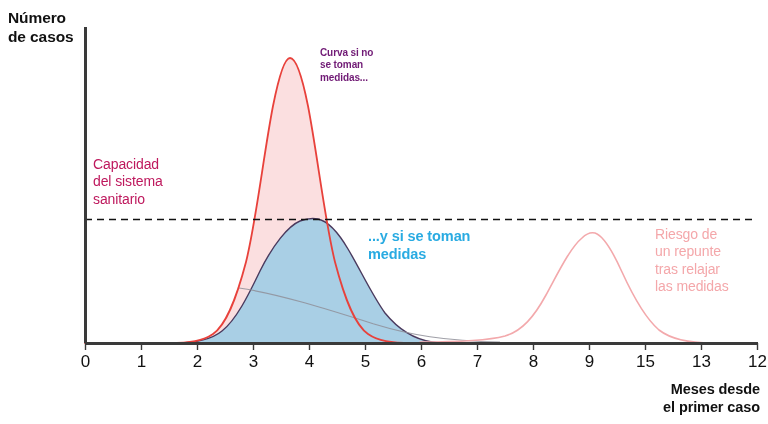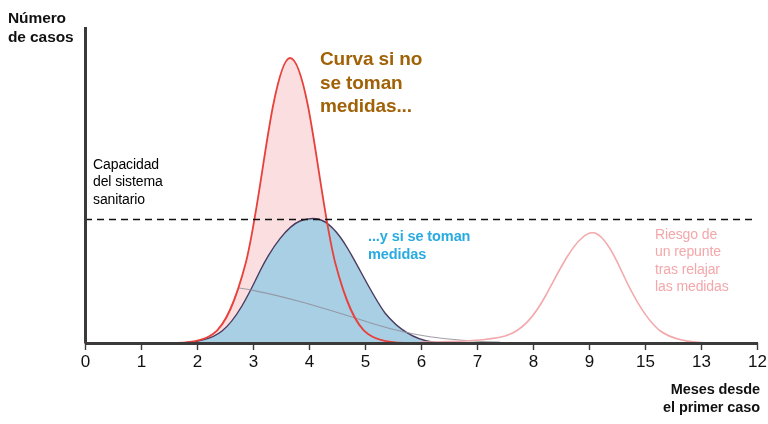--- a/index.html
+++ b/index.html
@@ -49,31 +49,31 @@
     top: 381px;
     font-size: 14.5px;
     font-weight: bold;
     color: #111111;
     text-align: right;
     letter-spacing: -0.1px;
   }
   .ann-red {
     left: 320px;
     top: 47px;
-    font-size: 19px;
-    font-weight: bold;
-    color: #a16207;
+    font-size: 10px;
+    font-weight: bold;
+    color: #701a75;
     letter-spacing: -0.1px;
   }
   .ann-capacity {
     left: 93px;
     top: 156px;
     font-size: 14px;
     font-weight: normal;
-    color: #000000;
+    color: #be185d;
     letter-spacing: -0.1px;
   }
   .ann-blue {
     left: 368px;
     top: 228px;
     font-size: 14.5px;
     font-weight: bold;
     color: #29abe2;
     letter-spacing: -0.1px;
   }

